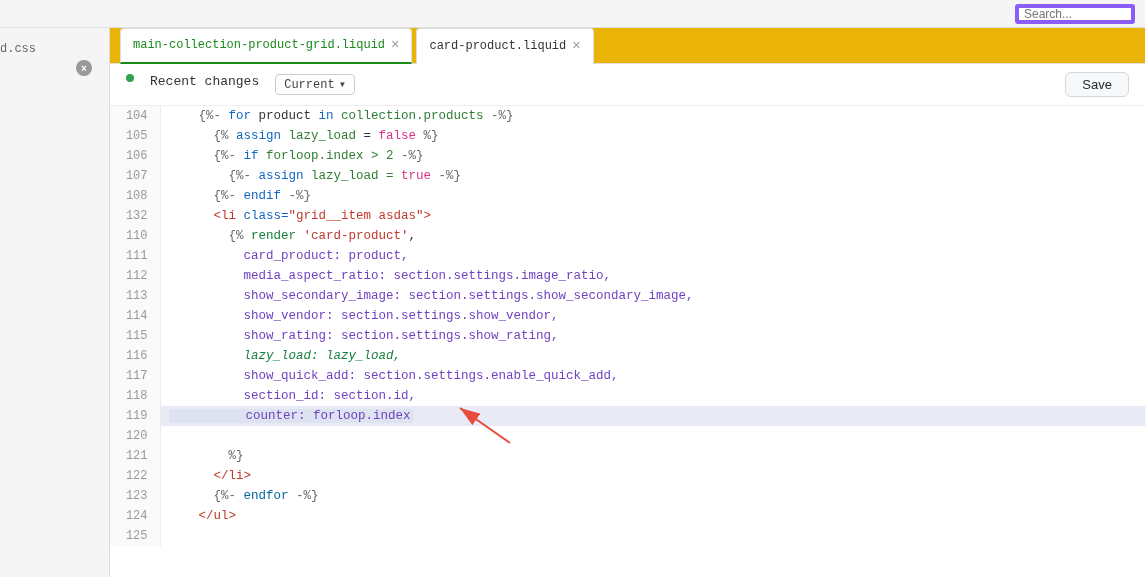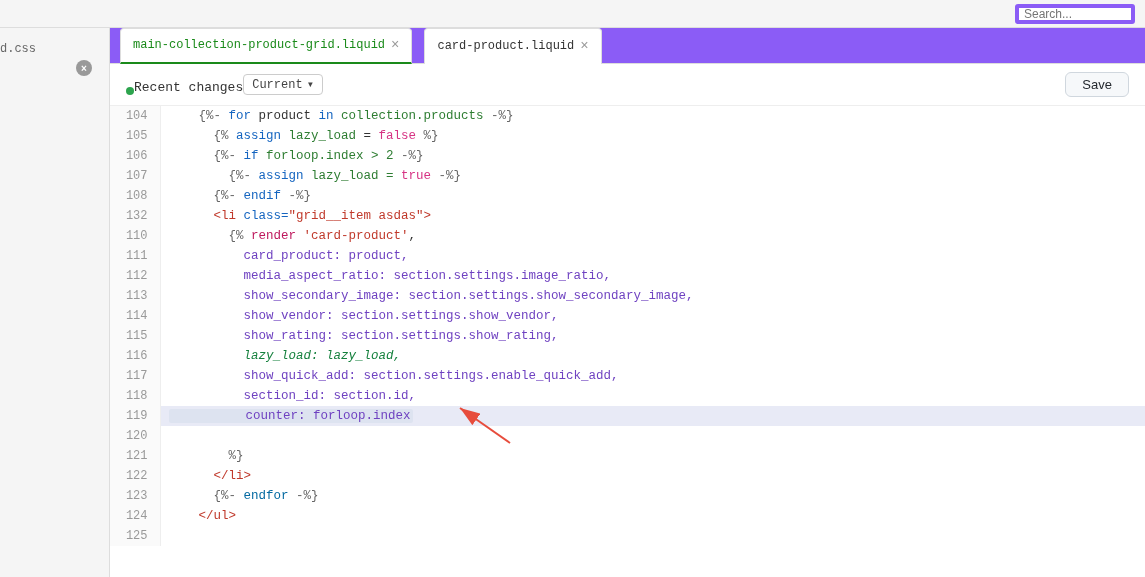--- a/index.html
+++ b/index.html
@@ -74,25 +74,24 @@
     .content-area {
       flex: 1;
       display: flex;
       flex-direction: column;
       overflow: hidden;
     }
 
     .tabs-bar {
       display: flex;
       align-items: center;
-      background: #8b5cf6;
+      background: #eab308;
       border-bottom: 1px solid #ddd;
       height: 36px;
       padding-left: 10px;
-      gap: 8px;
     }
 
     .tab {
       display: flex;
       align-items: center;
       padding: 0 12px;
       height: 36px;
       background: #fff;
       border: 1px solid #ddd;
       border-bottom: none;
@@ -121,22 +120,22 @@
       display: flex;
       align-items: center;
       justify-content: space-between;
       padding: 8px 16px;
       border-bottom: 1px solid #eee;
       background: #fff;
     }
 
     .recent-changes {
       display: flex;
-      align-items: flex-end;
-      gap: 0;
+      align-items: flex-start;
+      gap: 16px;
       font-size: 13px;
     }
 
     .green-dot {
       width: 8px;
       height: 8px;
       border-radius: 50%;
       background: #2da44e;
       display: inline-block;
     }
@@ -259,21 +258,21 @@
             <tr>
               <td class="line-num">108</td>
               <td class="line-content"><span style="color: rgb(51, 51, 51);">      </span><span style="color: rgb(102, 102, 102);">{%- </span><span style="color: rgb(21, 101, 192);">endif</span><span style="color: rgb(102, 102, 102);"> -%}</span></td>
             </tr>
             <tr>
               <td class="line-num">132</td>
               <td class="line-content"><span style="color: rgb(51, 51, 51);">      </span><span style="color: rgb(192, 57, 43); margin-top: 16px;">&lt;li</span><span style="color: rgb(21, 101, 192);"> class=</span><span style="color: rgb(192, 57, 43);">"grid__item asdas"</span><span style="color: rgb(192, 57, 43);">&gt;</span></td>
             </tr>
             <tr>
               <td class="line-num">110</td>
-              <td class="line-content"><span style="color: rgb(51, 51, 51);">        </span><span style="color: rgb(102, 102, 102);">{%</span><span style="color: #be185d;"> render </span><span style="color: rgb(192, 57, 43);">'card-product'</span><span style="color: rgb(51, 51, 51);">,</span></td>
+              <td class="line-content"><span style="color: rgb(51, 51, 51);">        </span><span style="color: rgb(102, 102, 102);">{%</span><span style="color: #15803d;"> render </span><span style="color: rgb(192, 57, 43);">'card-product'</span><span style="color: rgb(51, 51, 51);">,</span></td>
             </tr>
             <tr>
               <td class="line-num">111</td>
               <td class="line-content"><span style="color: rgb(111, 66, 193);">          card_product: product,</span></td>
             </tr>
             <tr>
               <td class="line-num">112</td>
               <td class="line-content"><span style="color: rgb(111, 66, 193);">          media_aspect_ratio: section.settings.image_ratio,</span></td>
             </tr>
             <tr>

